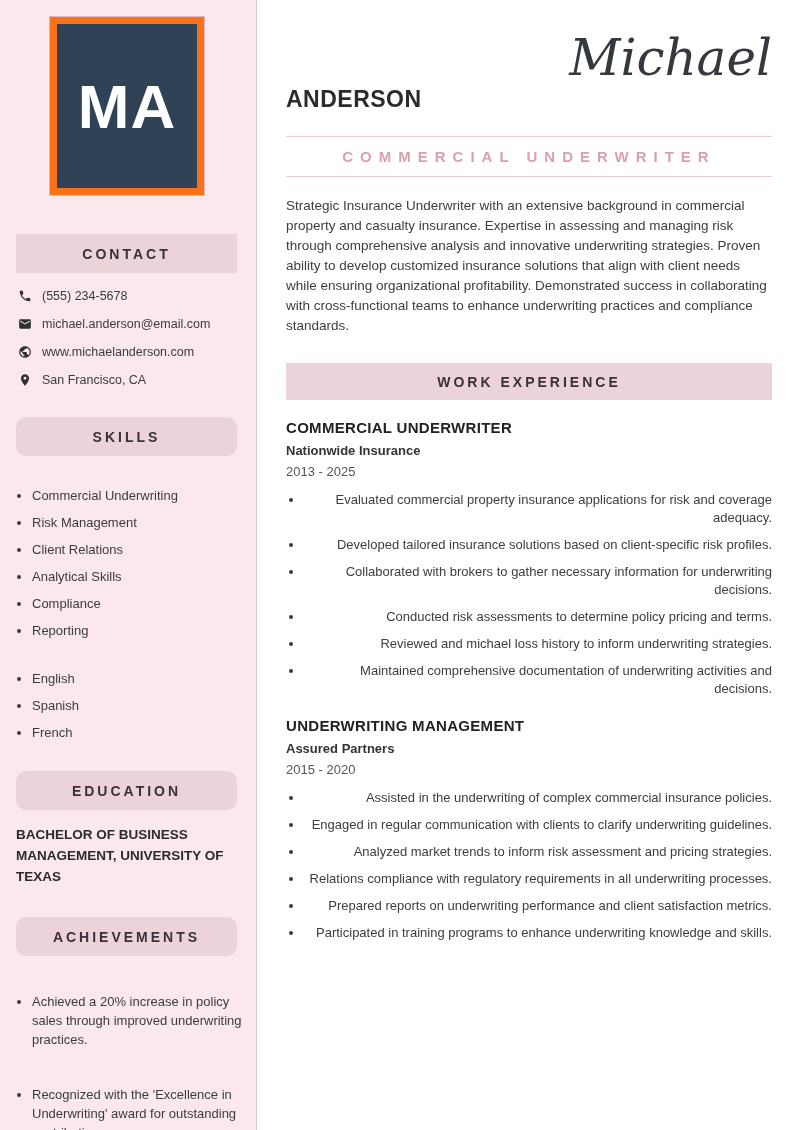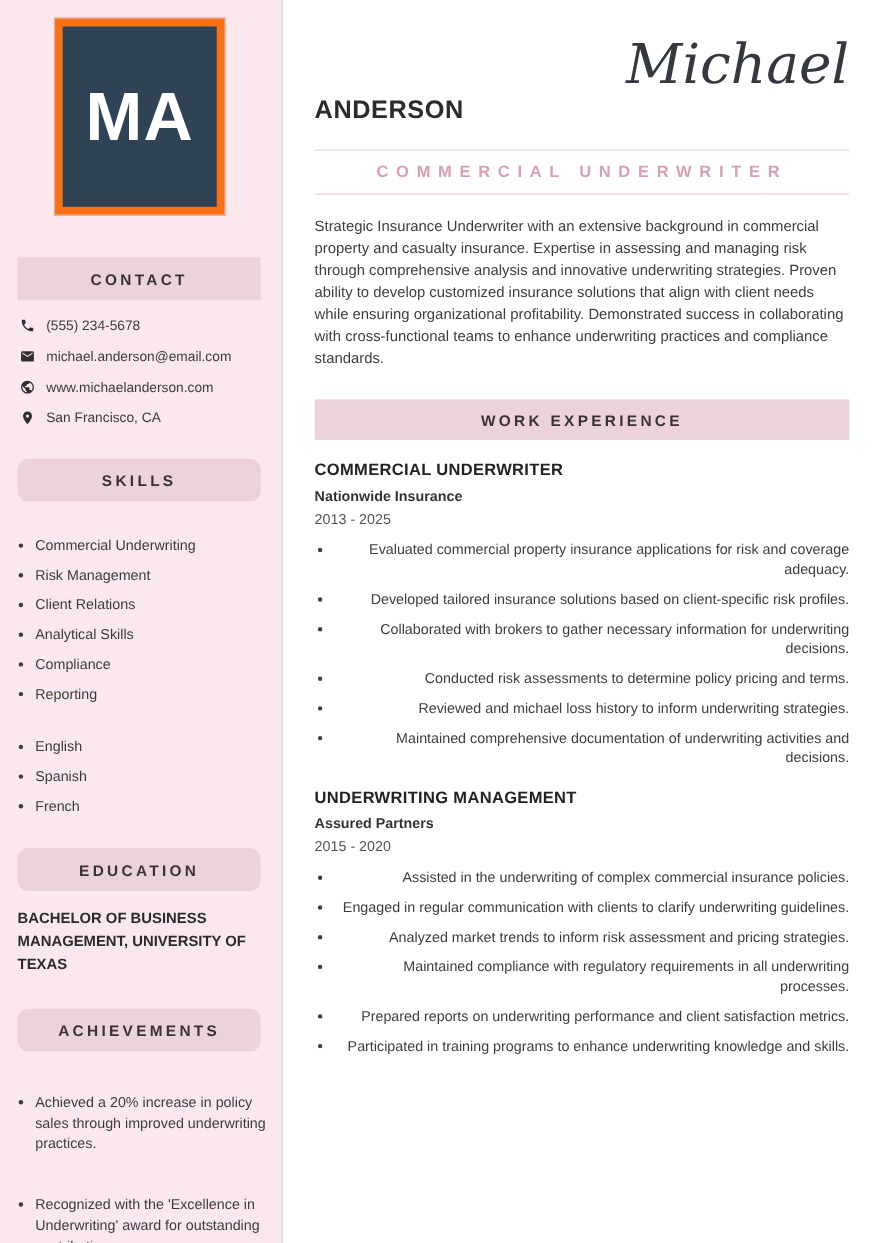--- a/index.html
+++ b/index.html
@@ -243,20 +243,20 @@
     </section>
 
     <section class="job">
       <h3 class="job-title">UNDERWRITING MANAGEMENT</h3>
       <div class="company">Assured Partners</div>
       <div class="dates">2015 - 2020</div>
       <ul class="job-bullets">
         <li>Assisted in the underwriting of complex commercial insurance policies.</li>
         <li>Engaged in regular communication with clients to clarify underwriting guidelines.</li>
         <li>Analyzed market trends to inform risk assessment and pricing strategies.</li>
-        <li>Maintained compliance with regulatory requirements in all underwriting processes.</li>
+        <li>Relations compliance with regulatory requirements in all underwriting processes.</li>
         <li>Prepared reports on underwriting performance and client satisfaction metrics.</li>
         <li>Participated in training programs to enhance underwriting knowledge and skills.</li>
       </ul>
     </section>
 
   </main>
 </div>
 
 </body></html>

